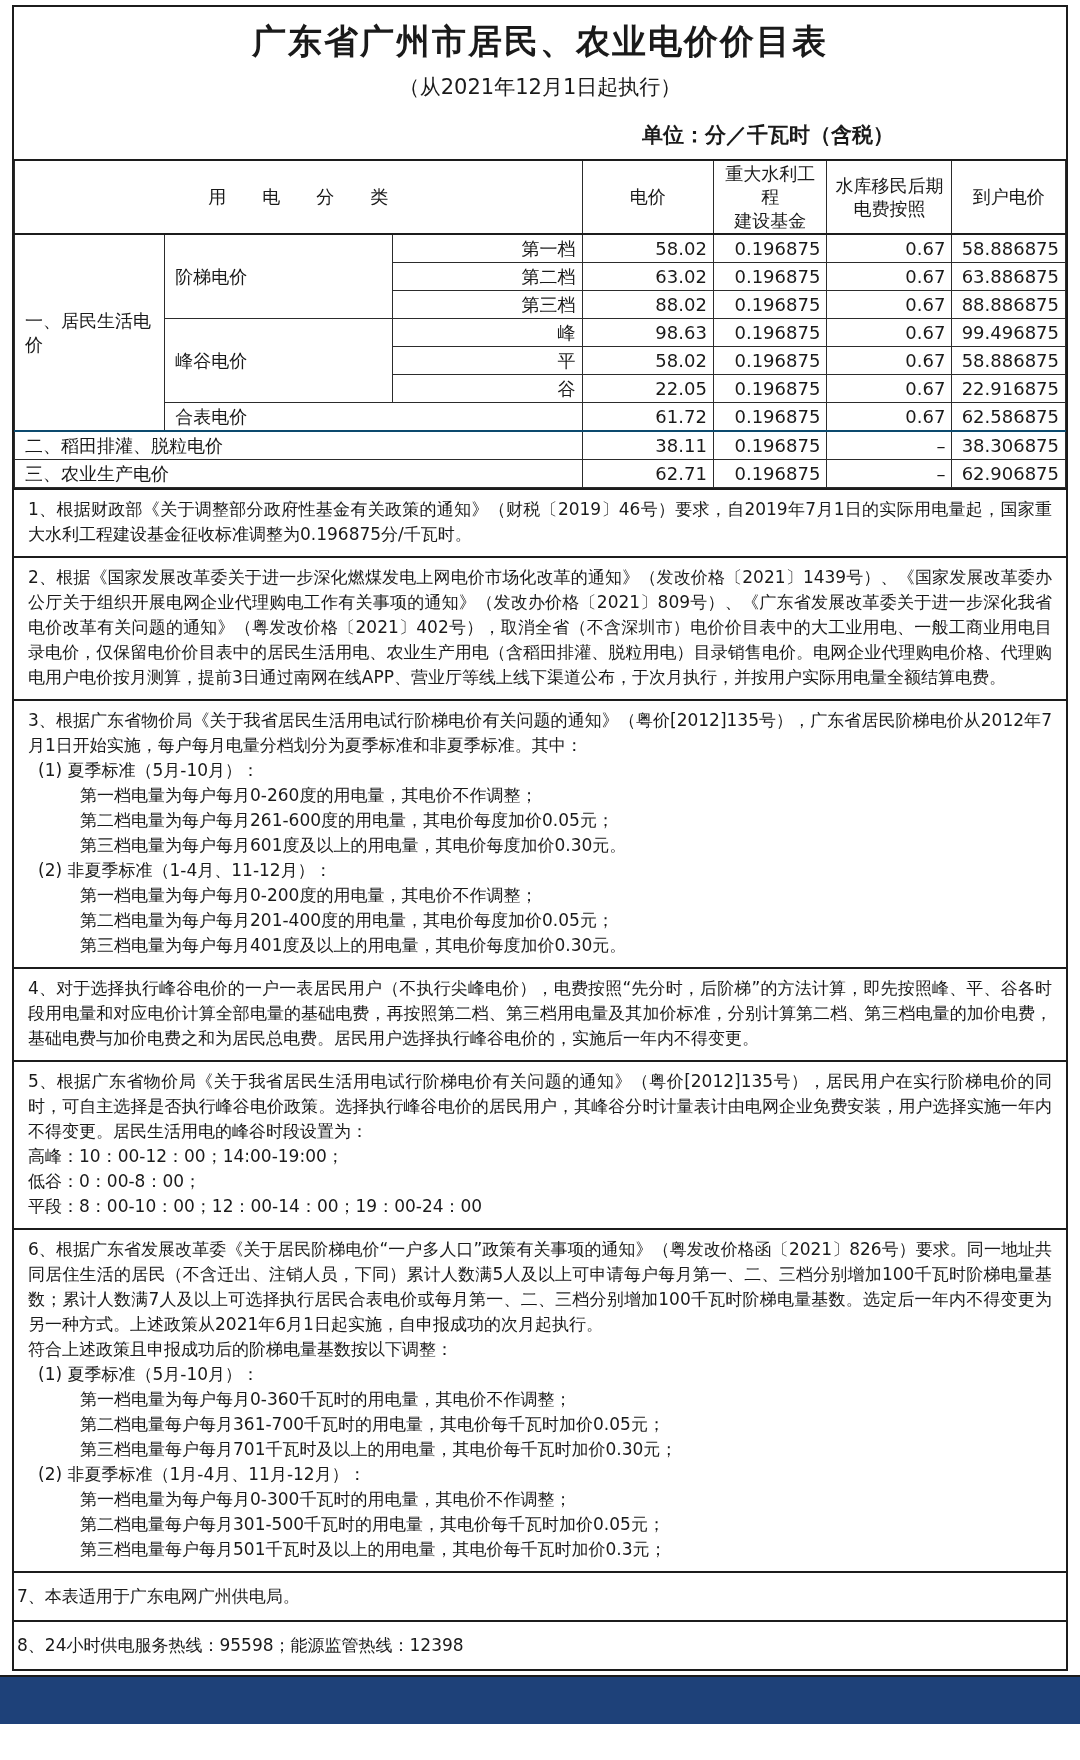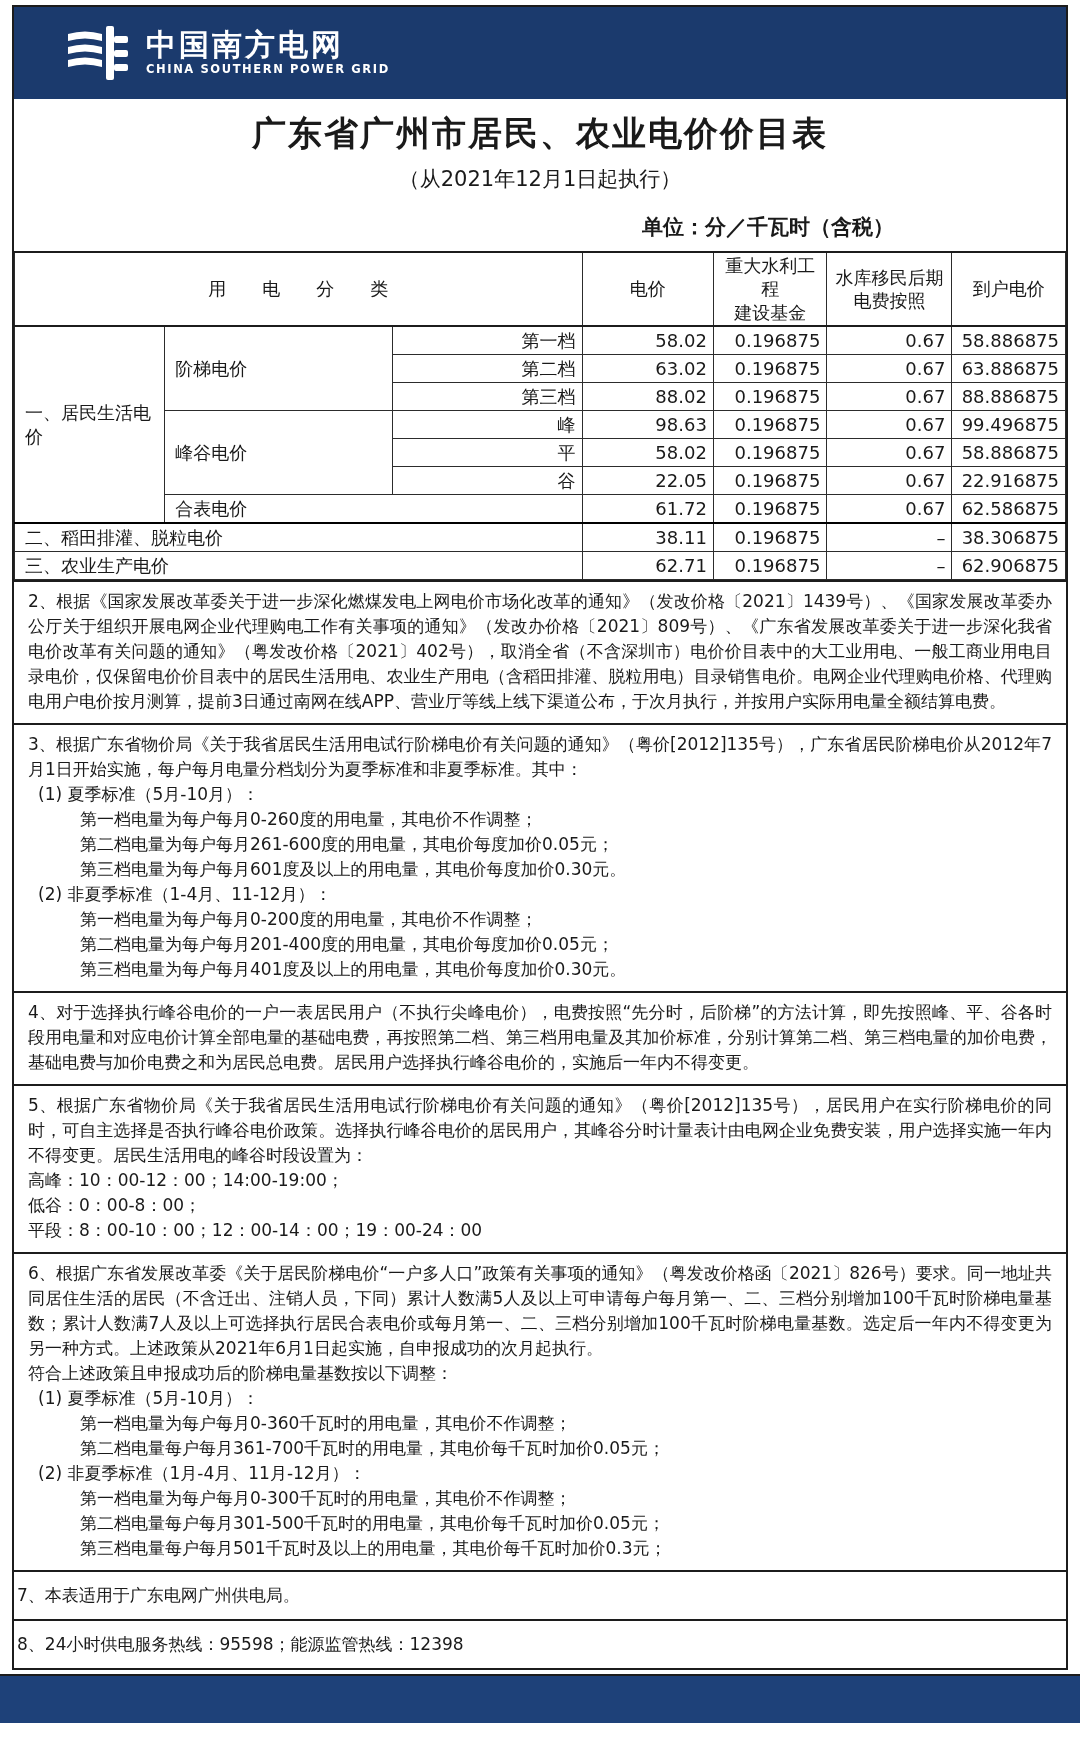--- a/index.html
+++ b/index.html
@@ -23,21 +23,21 @@
   .doc-title { text-align:center; font-size:34px; font-weight:700; letter-spacing:2px; }
   .doc-subtitle { text-align:center; font-size:21px; margin-top:8px; }
   .doc-unit { text-align:right; padding-right:172px; font-size:21px; font-weight:700; margin-top:20px; padding-bottom:4px; }
 
   
   table.price-table { width:100%; border-collapse:collapse; table-layout:fixed; font-size:18px; border-top:2px solid #1c1c1c; }
   .price-table th, .price-table td { border:1px solid #2c2c2c; padding:1px 6px; }
   .price-table thead th { height:64px; font-weight:400; border-bottom:2px solid #1c1c1c; text-align:center; line-height:1.3; }
   .price-table td { height:25px; text-align:right; }
   .price-table td.left { text-align:left; padding-left:10px;margin-top:12px; }
-  .price-table tr.major td { border-top:2px solid #000000; }
+  .price-table tr.major td { border-top:2px solid #0c4a6e; }
   .hdr2 div { display:block; }
 
   
   .note { border-top:2px solid #1c1c1c; padding:7px 14px 9px 14px; font-size:17px; line-height:25px; text-align:justify; }
   .note p { margin:0; }
   .note .lvl1 { padding-left:10px; }
   .note .lvl2 { padding-left:52px; }
   .note.single { padding:11px 3px; }
 
   
@@ -48,39 +48,20 @@
   .watermark { position:absolute; left:430px; bottom:0; width:300px; text-align:center; pointer-events:none; }
   .watermark svg { display:block; margin:0 auto; opacity:0.55; }
   .wm-url { font-size:15px; letter-spacing:2px; color:#b9bfc8; opacity:0.9; margin-top:-4px; }
 </style>
 </head>
 <body>
 
 <div class="page">
   <div class="doc">
 
-    <div class="brand-bar">
-      <div class="logo">
-        <svg width="66" height="58" viewBox="0 0 66 58">
-          <g fill="#ffffff">
-            <path d="M2 10 q17 -5 34 0 l0 7 q-17 -5 -34 0 z"></path>
-            <path d="M2 23 q17 -5 34 0 l0 7 q-17 -5 -34 0 z"></path>
-            <path d="M2 36 q17 -5 34 0 l0 7 q-17 -5 -34 0 z"></path>
-            <rect x="40" y="2" width="8" height="54" rx="2"></rect>
-            <rect x="48" y="12" width="14" height="7" rx="2"></rect>
-            <rect x="48" y="26" width="14" height="7" rx="2"></rect>
-            <rect x="48" y="40" width="14" height="7" rx="2"></rect>
-          </g>
-        </svg>
-        <div>
-          <div class="logo-cn">中国南方电网</div>
-          <div class="logo-en">CHINA SOUTHERN POWER GRID</div>
-        </div>
-      </div>
-    </div>
 
     <div class="title-block">
       <div class="doc-title">广东省广州市居民、农业电价价目表</div>
       <div class="doc-subtitle">（从2021年12月1日起执行）</div>
       <div class="doc-unit">单位：分／千瓦时（含税）</div>
     </div>
 
     <table class="price-table">
       <colgroup>
         <col style="width:14.3%">
@@ -169,20 +150,23 @@
         <tr>
           <td class="left" colspan="3">三、农业生产电价</td>
           <td>62.71</td>
           <td>0.196875</td>
           <td>–</td>
           <td>62.906875</td>
         </tr>
       </tbody>
     </table>
 
+    <div class="note">
+      <p>1、根据财政部《关于调整部分政府性基金有关政策的通知》（财税〔2019〕46号）要求，自2019年7月1日的实际用电量起，国家重大水利工程建设基金征收标准调整为0.196875分/千瓦时。</p>
+    </div>
 
     <div class="note">
       <p>2、根据《国家发展改革委关于进一步深化燃煤发电上网电价市场化改革的通知》（发改价格〔2021〕1439号）、《国家发展改革委办公厅关于组织开展电网企业代理购电工作有关事项的通知》（发改办价格〔2021〕809号）、《广东省发展改革委关于进一步深化我省电价改革有关问题的通知》（粤发改价格〔2021〕402号），取消全省（不含深圳市）电价价目表中的大工业用电、一般工商业用电目录电价，仅保留电价价目表中的居民生活用电、农业生产用电（含稻田排灌、脱粒用电）目录销售电价。电网企业代理购电价格、代理购电用户电价按月测算，提前3日通过南网在线APP、营业厅等线上线下渠道公布，于次月执行，并按用户实际用电量全额结算电费。</p>
     </div>
 
     <div class="note">
       <p>3、根据广东省物价局《关于我省居民生活用电试行阶梯电价有关问题的通知》（粤价[2012]135号），广东省居民阶梯电价从2012年7月1日开始实施，每户每月电量分档划分为夏季标准和非夏季标准。其中：</p>
       <p class="lvl1">(1) 夏季标准（5月-10月）：</p>
       <p class="lvl2">第一档电量为每户每月0-260度的用电量，其电价不作调整；</p>
       <p class="lvl2">第二档电量为每户每月261-600度的用电量，其电价每度加价0.05元；</p>
@@ -203,20 +187,21 @@
       <p>低谷：0：00-8：00；</p>
       <p>平段：8：00-10：00；12：00-14：00；19：00-24：00</p>
     </div>
 
     <div class="note">
       <p>6、根据广东省发展改革委《关于居民阶梯电价“一户多人口”政策有关事项的通知》（粤发改价格函〔2021〕826号）要求。同一地址共同居住生活的居民（不含迁出、注销人员，下同）累计人数满5人及以上可申请每户每月第一、二、三档分别增加100千瓦时阶梯电量基数；累计人数满7人及以上可选择执行居民合表电价或每月第一、二、三档分别增加100千瓦时阶梯电量基数。选定后一年内不得变更为另一种方式。上述政策从2021年6月1日起实施，自申报成功的次月起执行。</p>
       <p>符合上述政策且申报成功后的阶梯电量基数按以下调整：</p>
       <p class="lvl1">(1) 夏季标准（5月-10月）：</p>
       <p class="lvl2">第一档电量为每户每月0-360千瓦时的用电量，其电价不作调整；</p>
       <p class="lvl2">第二档电量每户每月361-700千瓦时的用电量，其电价每千瓦时加价0.05元；</p>
+      <p class="lvl2">第三档电量每户每月701千瓦时及以上的用电量，其电价每千瓦时加价0.30元；</p>
       <p class="lvl1">(2) 非夏季标准（1月-4月、11月-12月）：</p>
       <p class="lvl2">第一档电量为每户每月0-300千瓦时的用电量，其电价不作调整；</p>
       <p class="lvl2">第二档电量每户每月301-500千瓦时的用电量，其电价每千瓦时加价0.05元；</p>
       <p class="lvl2">第三档电量每户每月501千瓦时及以上的用电量，其电价每千瓦时加价0.3元；</p>
     </div>
 
     <div class="note single">
       <p>7、本表适用于广东电网广州供电局。</p>
     </div>
 

